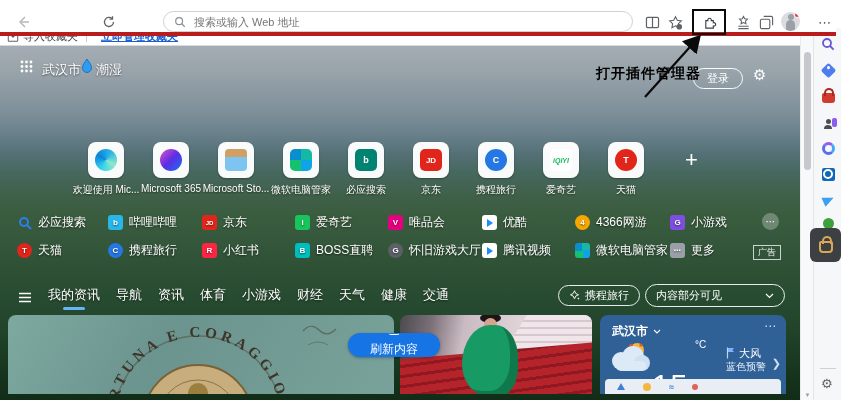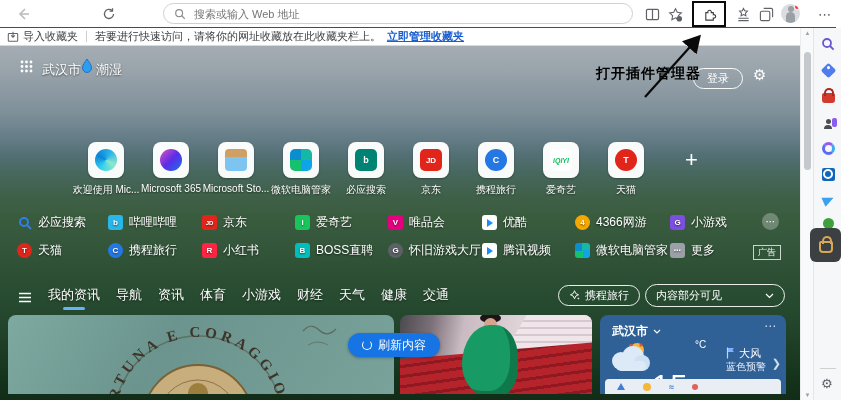--- a/index.html
+++ b/index.html
@@ -1,21 +1,21 @@
 <!DOCTYPE html>
 <html><head>
 <meta charset="utf-8">
 <style>
   * { margin:0; padding:0; box-sizing:border-box; }
   html,body { width:841px; height:400px; }
   body { font-family:"Liberation Sans","DejaVu Sans",sans-serif; background:#fff; }
   #win { position:relative; width:841px; height:400px; overflow:hidden; background:#fff; }
 
   
-  #toolbar { position:absolute; left:0; top:0; width:836px; height:28px; background:#fff; border-bottom:1px solid #b91c1c; z-index:20; }
+  #toolbar { position:absolute; left:0; top:8px; width:836px; height:28px; background:#fff; border-bottom:4px solid #b91c1c; z-index:20; }
   .tbtn { position:absolute; top:4px; width:22px; height:20px; display:flex; align-items:center; justify-content:center; color:#5f6368; }
   #addr { position:absolute; left:163px; top:3px; width:470px; height:21px; border:1px solid #cdd0d4; border-radius:11px; background:#fff; display:flex; align-items:center; padding:0 10px; gap:8px; }
   #addr input { border:none; outline:none; flex:1; font-size:11px; color:#555; background:transparent; font-family:inherit; }
   #ext-box { position:absolute; left:692px; top:1px; width:34px; height:26px; border:2px solid #0a0a0a; z-index:40; pointer-events:none; }
   #avatar { position:absolute; left:781px; top:4px; width:19px; height:19px; border-radius:50%; background:#dadce0; display:flex; align-items:flex-end; justify-content:center; overflow:hidden; }
   #avatar .dot { position:absolute; right:0; top:0; width:6px; height:6px; border-radius:50%; background:#e33; border:1px solid #fff; }
   .person-glyph { width:9px; height:11px; background:#9aa0a6; border-radius:5px 5px 0 0; position:relative; }
   .person-glyph::before { content:""; position:absolute; left:1.5px; top:-6px; width:6px; height:6px; border-radius:50%; background:#9aa0a6; }
 
   
@@ -101,21 +101,21 @@
   #wx-unit { position:absolute; left:95px; top:24px; font-size:10px; }
   #wx-alert { position:absolute; left:126px; top:32px; font-size:11px; line-height:13px; }
   #wx-alert .l2 { font-size:10px; color:#e8f0fa; }
   #wx-chev { position:absolute; right:5px; top:42px; color:#cfe0f0; font-size:11px; }
   #wx-strip { position:absolute; left:5px; right:5px; bottom:0; height:15px; border-radius:4px 4px 0 0; background:#e9eef5; display:flex; align-items:center; gap:18px; padding:0 12px; }
   .wxs-tri { width:0; height:0; border-left:4px solid transparent; border-right:4px solid transparent; border-bottom:7px solid #3f7fd6; }
   .wxs-sun { width:8px; height:8px; border-radius:50%; background:#f5b63c; }
   .wxs-wave { color:#3f7fd6; font-size:9px; font-weight:bold; }
   .wxs-dot { width:6px; height:6px; border-radius:50%; background:#e0635a; }
 
-  #refresh-pill { position:absolute; left:348px; top:287px; width:92px; height:24px; border-radius:12px; background:#1674e4; color:#fff; font-size:12px; display:flex; align-items:center; justify-content:center; gap:6px; box-shadow:0 1px 3px rgba(0,0,0,.3); z-index:5; }
+  #refresh-pill { position:absolute; left:348px; top:287px; width:92px; height:24px; border-radius:12px; background:#1674e4; color:#fff; font-size:12px; display:flex; align-items:center; justify-content:center; gap:6px; box-shadow:0 1px 3px rgba(0,0,0,.3); z-index:5;flex-direction:column; }
   #refresh-pill .ring { width:10px; height:10px; border:1.5px solid #fff; border-top-color:transparent; border-radius:50%; }
 
   
   #scrollbar { position:absolute; left:800px; top:28px; width:13px; height:372px; background:#f8f9fa; border-left:1px solid #ebebeb; z-index:10; }
   #sb-thumb { position:absolute; left:3px; top:24px; width:7px; height:118px; background:#c5c8cc; border-radius:4px; }
   .sb-arrow { position:absolute; left:0; width:13px; text-align:center; font-size:6px; color:#9aa0a6; }
   #sidebar { position:absolute; left:813px; top:28px; width:28px; height:372px; background:#f6f7f8; border-left:1px solid #e4e5e7; z-index:10; }
   .sicon { position:absolute; left:6px; width:16px; height:16px; display:flex; align-items:center; justify-content:center; }
   #side-divider { position:absolute; left:6px; top:340px; width:16px; border-top:1px solid #d0d0d0; }
   #side-gear { position:absolute; left:7px; top:348px; font-size:13px; color:#5f6368; }
@@ -202,21 +202,20 @@
 
   <div id="favbar">
     <span class="imp">
       <svg width="12" height="12" viewBox="0 0 14 14">
           <rect x="1.5" y="3" width="11" height="9" rx="1" fill="none" stroke="#5f6368" stroke-width="1.2"></rect>
           <path d="M7 1v6M4.8 5l2.2 2.2L9.2 5" fill="none" stroke="#5f6368" stroke-width="1.2"></path>
         </svg>
       <span>导入收藏夹</span>
     </span>
     <span class="sep"></span>
-    <span>若要进行快速访问，请将你的网址收藏放在此收藏夹栏上。</span>
     <a id="manage-link" href="#">立即管理收藏夹</a>
   </div>
 
   <div id="page">
 
     <div id="grid-btn">
       <svg width="13" height="13" viewBox="0 0 13 13">
           <g fill="#fff">
             <circle cx="2" cy="2" r="1.4"></circle>
             <circle cx="6.5" cy="2" r="1.4"></circle>

